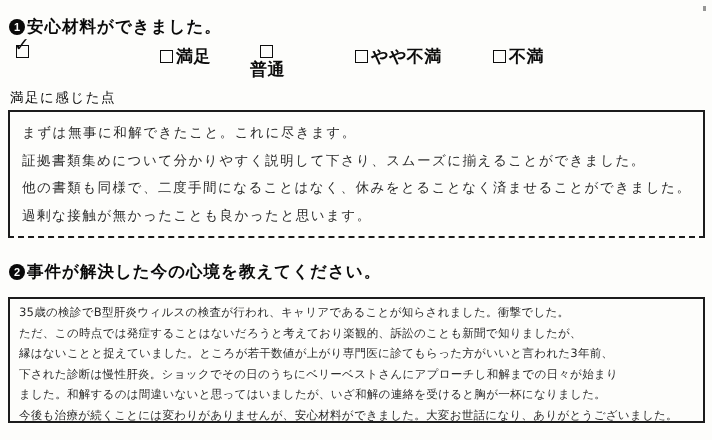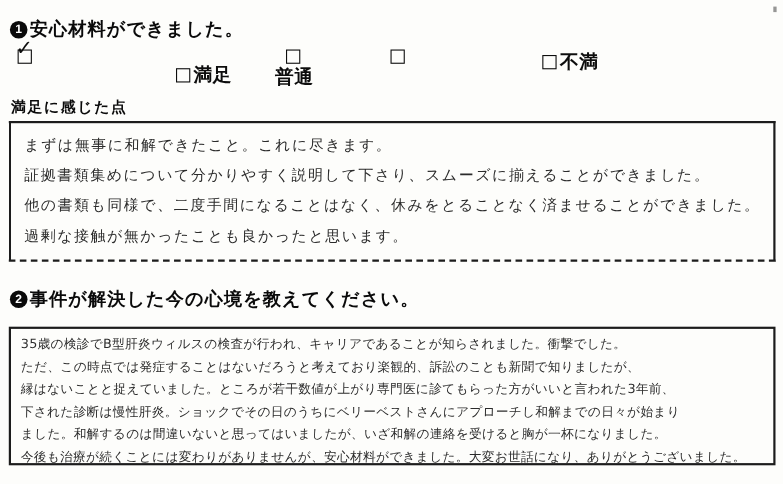--- a/index.html
+++ b/index.html
@@ -19,34 +19,34 @@
     display:inline-flex;align-items:center;justify-content:center;
     width:16px;height:16px;flex:0 0 16px;border-radius:50%;
     background:#0a0a0a;color:#fff;font-size:11px;font-weight:700;letter-spacing:0;
   }
   
   .options-row{position:absolute;top:45px;left:0;width:712px;height:22px;}
   .opt{
     position:absolute;top:0;display:flex;align-items:center;
     font-size:17px;font-weight:600;color:#0d0d0d;letter-spacing:0.5px;cursor:default;
   }
-  .opt0{left:16px;} .opt1{left:160px;margin-top:12px;} .opt2{left:250px;flex-direction:column;} .opt3{left:355px;} .opt4{left:493px;text-align:right;}
+  .opt0{left:16px;} .opt1{left:160px;} .opt2{left:250px;flex-direction:column;} .opt3{left:355px;} .opt4{left:493px;text-align:right;}
   .cb{
     position:relative;width:13px;height:13px;margin-right:3px;
     border:1.7px solid #0d0d0d;box-sizing:border-box;background:transparent;flex:0 0 13px;
   }
   .tick{
     display:none;position:absolute;left:-3px;top:-11px;
     font-size:19px;font-weight:700;color:#0d0d0d;line-height:1;
   }
   .opt.checked .tick{display:block;}
   
   .answer-heading{
     position:absolute;left:10px;top:89px;
-    font-size:13.5px;font-weight:700;letter-spacing:1.5px;color:#0a0a0a;
+    font-size:13.5px;font-weight:400;letter-spacing:1.5px;color:#0a0a0a;
   }
   
   .answer-box{
     position:absolute;left:8px;width:697px;box-sizing:border-box;
     border:2px solid #1c1c1c;background:transparent;
   }
   #q1-box{top:110px;height:128px;padding:7px 12px 0;border-bottom-style:dashed;}
   #q2-box{top:297px;height:126px;padding:3px 9px 0;}
   
   .hand-line{
@@ -78,20 +78,21 @@
     <span class="opt opt1">
       <span class="cb"></span>
       <span>満足</span>
     </span>
     <span class="opt opt2">
       <span class="cb"></span>
       <span>普通</span>
     </span>
     <span class="opt opt3">
       <span class="cb"></span>
+      <span>やや不満</span>
     </span>
     <span class="opt opt4">
       <span class="cb"></span>
       <span>不満</span>
     </span>
   </div>
 
   <div class="answer-heading">満足に感じた点</div>
 
   <div class="answer-box" id="q1-box">

